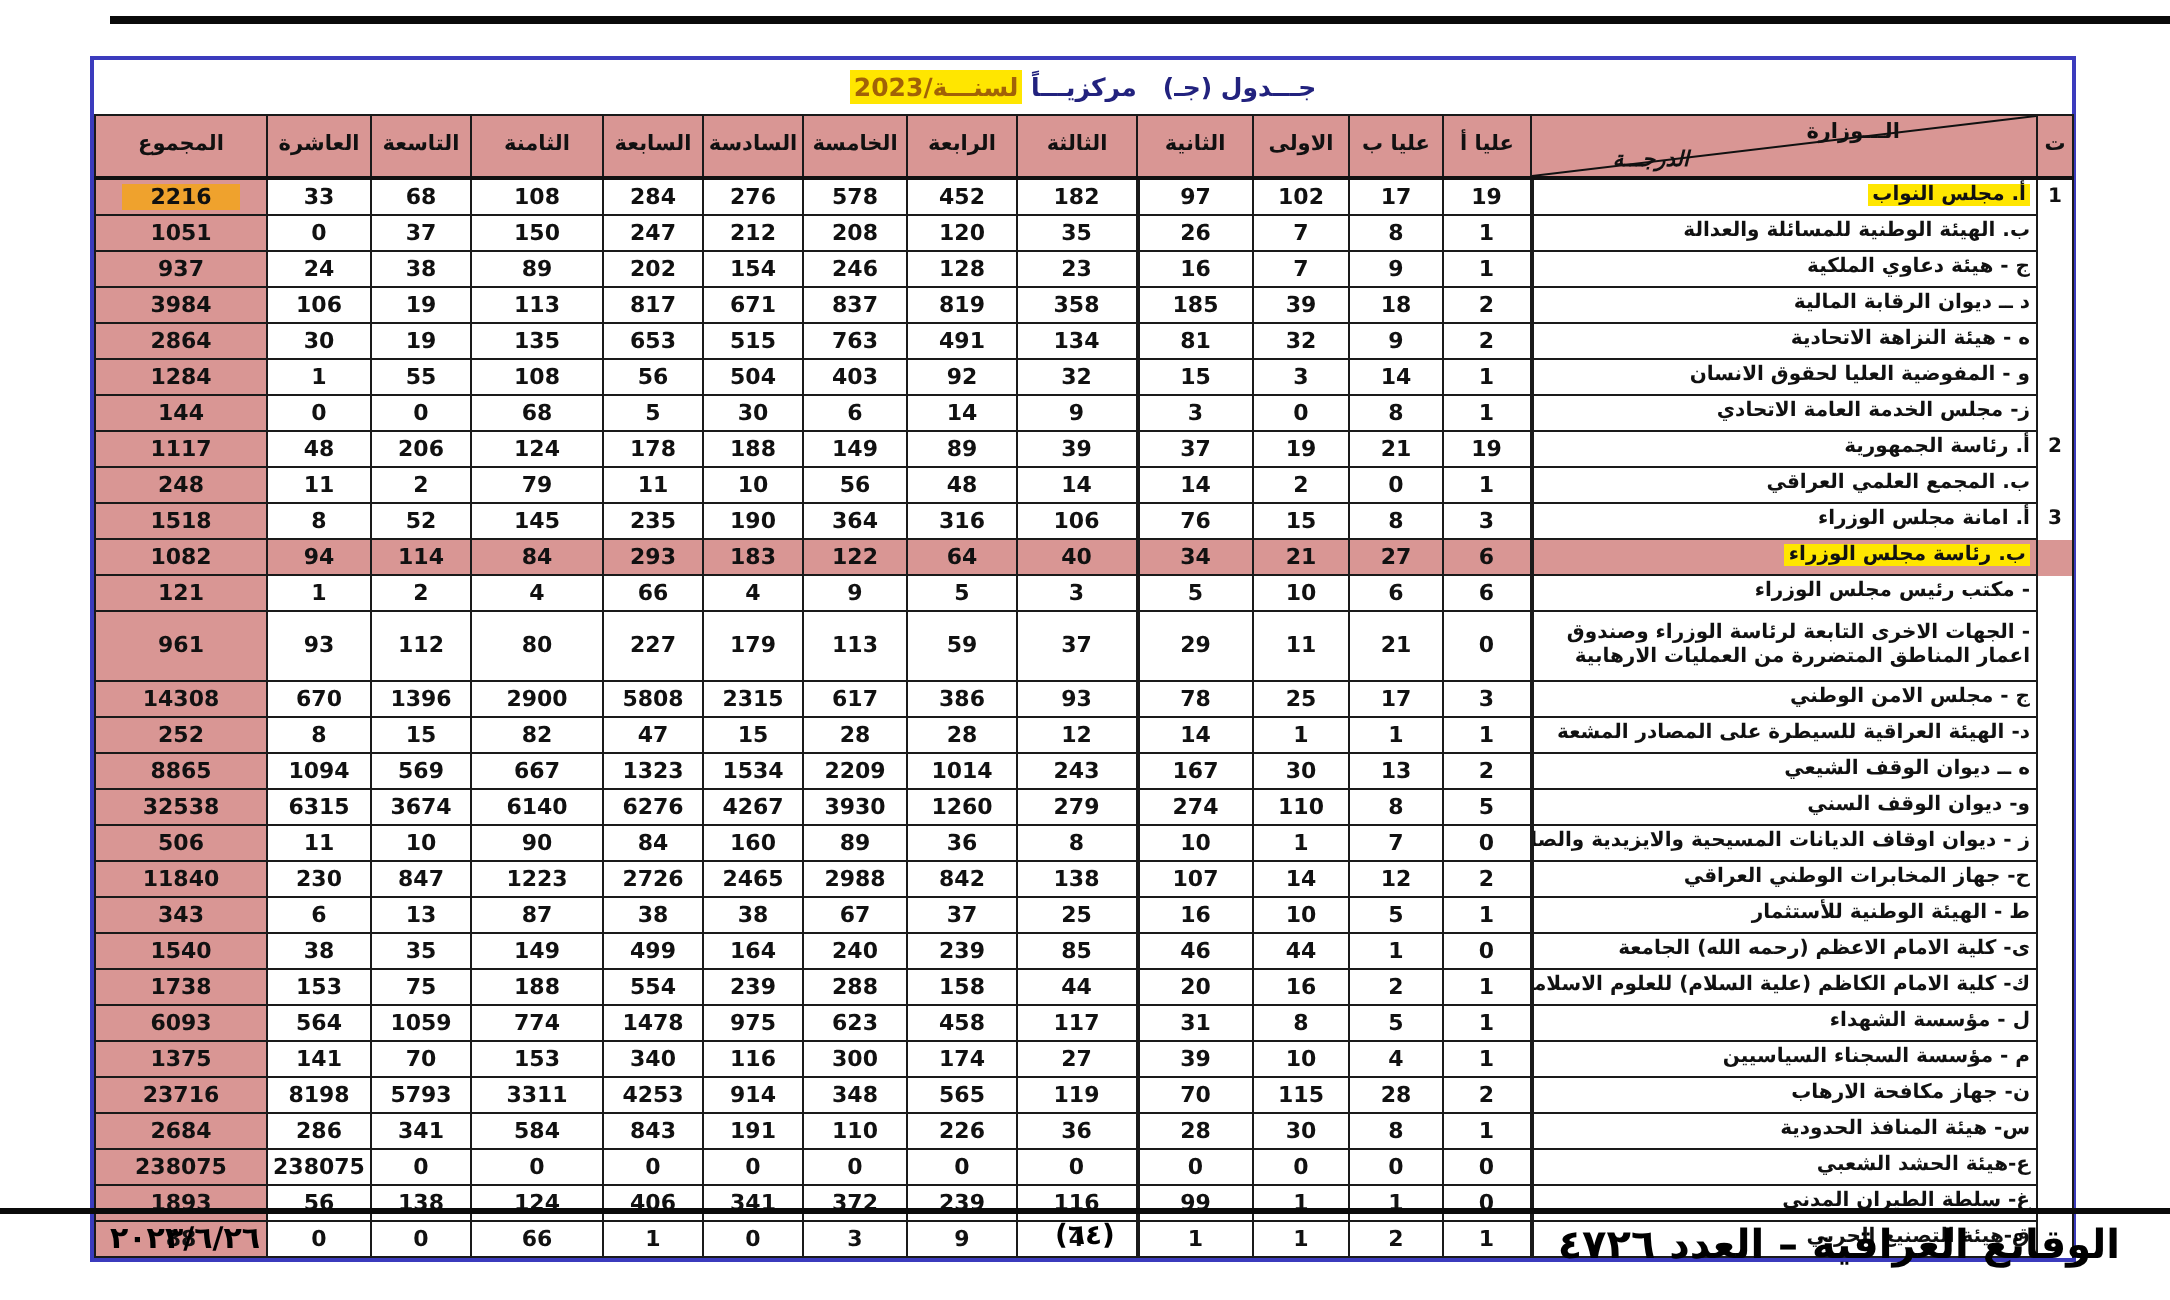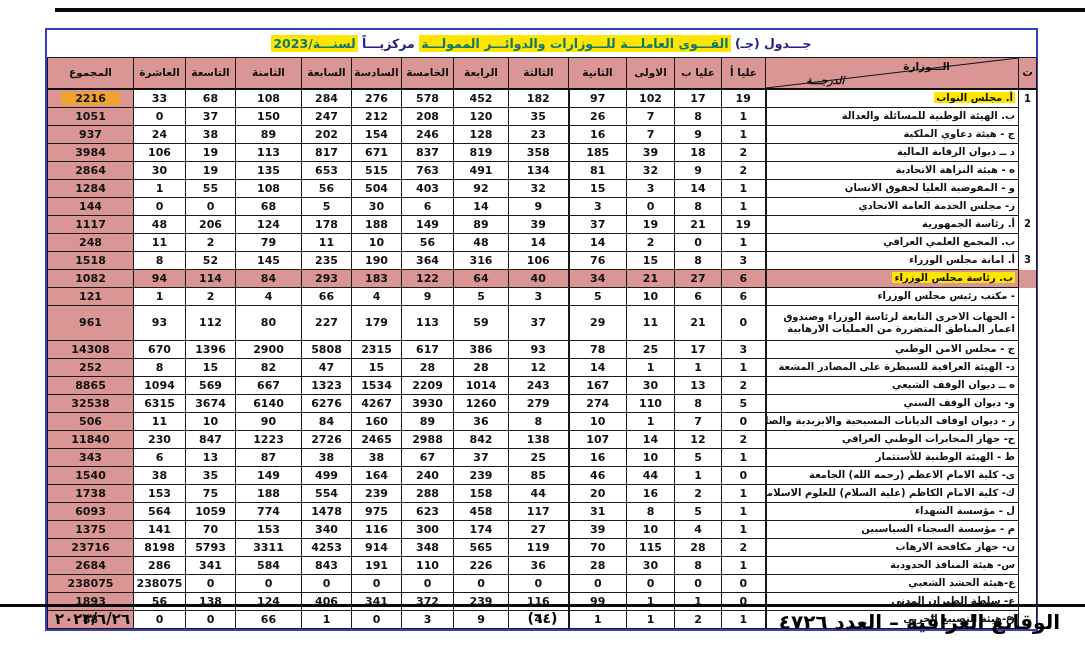--- a/index.html
+++ b/index.html
@@ -11,21 +11,21 @@
   .topline{position:absolute;top:8px;left:55px;right:0;height:4px;background:#0a0a0a;}
   
   .doc{
     position:absolute;top:28px;left:45px;width:993px;
     border:2px solid #3b3bbd;background:#fff;box-sizing:border-box;
   }
   .title-row{
     height:27px;display:flex;align-items:center;justify-content:center;
     font-size:12.5px;font-weight:bold;color:#22227e;direction:rtl;white-space:nowrap;
   }
-  .title-row mark{background:#ffe600;color:#0f766e;padding:1px 2px;}
+  .title-row mark{background:#ffe600;color:#a16207;padding:1px 2px;}
   table{border-collapse:collapse;table-layout:fixed;width:989px;direction:rtl;}
   th,td{
     border:1px solid #1a1a1a;padding:0;text-align:center;vertical-align:middle;
     font-size:11px;font-weight:bold;color:#111;height:17px;line-height:1.05;
     overflow:hidden;
   }
   thead th{background:#d99694;height:30px;font-size:10.5px;border-bottom:2px solid #111;}
   td.num{background:#fff;}
   td.total{background:#d99694;margin-left:44px;}
   td.name{
@@ -52,21 +52,21 @@
   .footer-left{position:absolute;top:610px;left:55px;font-size:15px;font-weight:bold;}
 </style>
 </head>
 <body>
 
 <div class="topline"></div>
 
 <div class="doc">
   <div class="title-row">
     <span>جـــدول (جـ)</span>&nbsp;
-    <mark>القـــوى العاملـــة للـــوزارات والدوائـــر الممولـــة</mark>&nbsp;
+    &nbsp;
     <span>مركزيـــاً</span>&nbsp;
     <mark>لسنـــة/2023</mark>
   </div>
 
   <table id="tbl">
     <colgroup id="cols">
         <col style="width: 18px;">
         <col style="width: 253px;">
         <col style="width: 44px;">
         <col style="width: 47px;">

